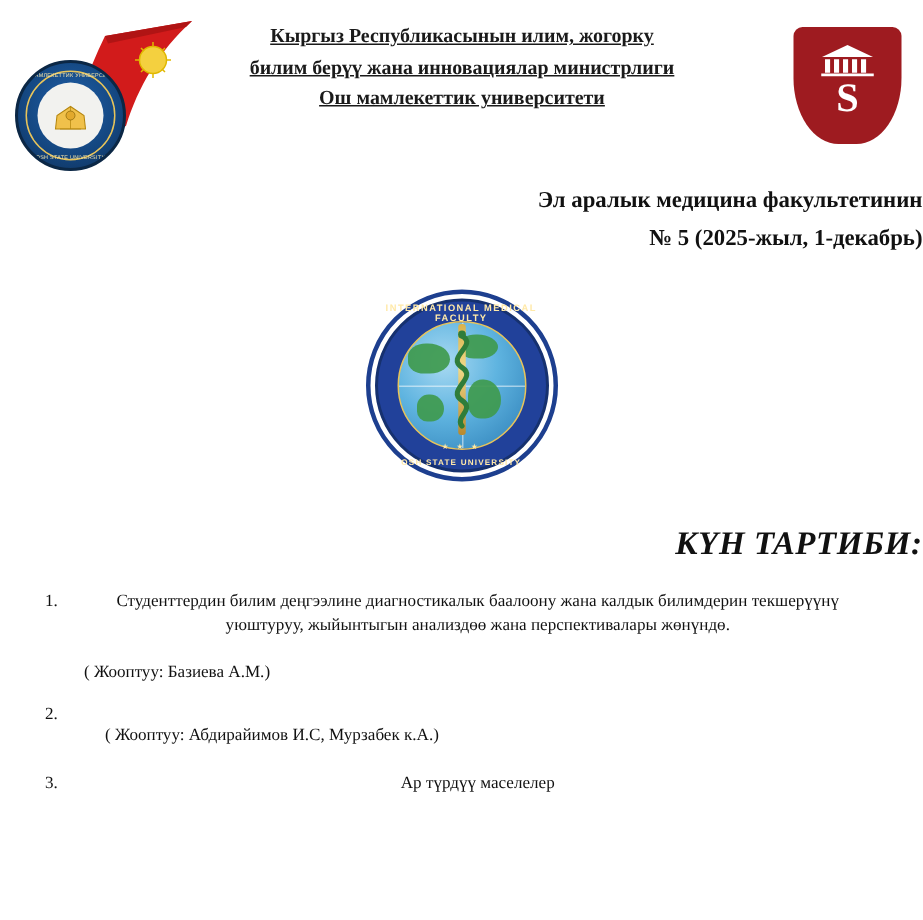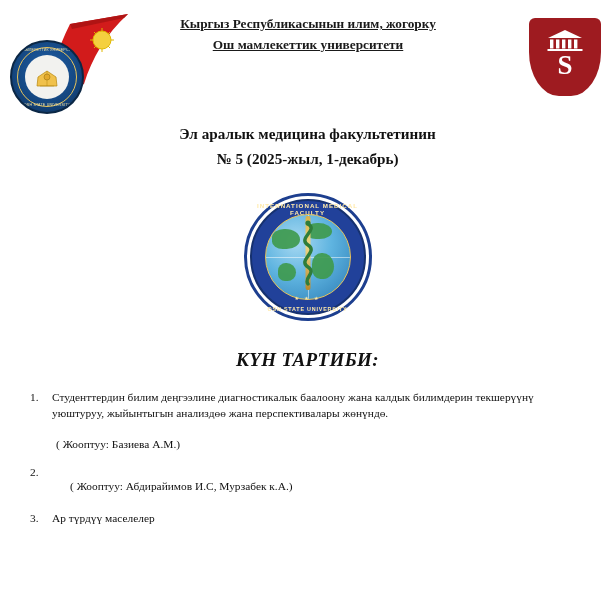--- a/index.html
+++ b/index.html
@@ -136,21 +136,21 @@
     color: #ffffff;
     font-family: "Liberation Serif", serif;
     font-size: 27px;
     font-weight: bold;
     line-height: 1;
   }
 
   
   .title-block {
     margin-top: 10px;
-    text-align: center;
+    text-align: right;
     font-weight: bold;
     font-size: 15.2px;
     line-height: 1.62;
     color: #111;
   }
   .title-block .ln { display: block; }
 
   
   .emblem-wrap {
     margin-top: 22px;
@@ -246,24 +246,24 @@
     transform: translateX(-50%);
     bottom: 17px;
     font-size: 5px;
     color: #ffe9a8;
     letter-spacing: 2px;
   }
 
   
   .agenda-title {
     margin-top: 28px;
-    text-align: center;
+    text-align: right;
     font-style: italic;
     font-weight: bold;
-    font-size: 19px;
+    font-size: 22px;
     letter-spacing: .4px;
   }
 
   .agenda-list {
     margin: 18px 0 0 0;
     padding: 0 30px 0 28px;
   }
   .agenda-item {
     display: flex;
     align-items: flex-start;
@@ -276,20 +276,21 @@
     flex: 0 0 24px;
     text-align: left;
     padding-left: 2px;
     box-sizing: border-box;
   }
   .agenda-item .body {
     flex: 1 1 auto;
   }
   .agenda-item .body .para {
     display: block;
+    text-align: center;
   }
   .agenda-item .body .resp {
     display: block;
     margin-top: 14px;
   }
   .indent1 { padding-left: 4px; }
   .indent2 { padding-left: 18px; }
   .item3 { margin-top: 16px; }
 </style>
 </head>
@@ -327,20 +328,21 @@
             <path d="M6 17 L20 17" stroke="#b5870f" stroke-width=".5"></path>
             <circle cx="13" cy="8" r="3" fill="#e2a92c" stroke="#8e6a0b" stroke-width=".5"></circle>
           </svg>
         </div>
         <div class="bottomtext">OSH STATE UNIVERSITY</div>
       </div>
     </div>
 
     <div class="header-text">
       <span class="ln"><span class="u">Кыргыз Республикасынын илим, жогорку</span></span>
+      <span class="ln"><span class="u">билим берүү жана инновациялар министрлиги</span></span>
       <span class="ln"><span class="u">Ош мамлекеттик университети</span></span>
     </div>
 
     <div class="right-logo">
       <div class="shield"></div>
       <svg class="bldg" viewBox="0 0 40 22">
         <path d="M20 1 L37 9 L3 9 Z" fill="#ffffff"></path>
         <rect x="5" y="10.5" width="3.4" height="9" fill="#ffffff"></rect>
         <rect x="11" y="10.5" width="3.4" height="9" fill="#ffffff"></rect>
         <rect x="17" y="10.5" width="3.4" height="9" fill="#ffffff"></rect>

